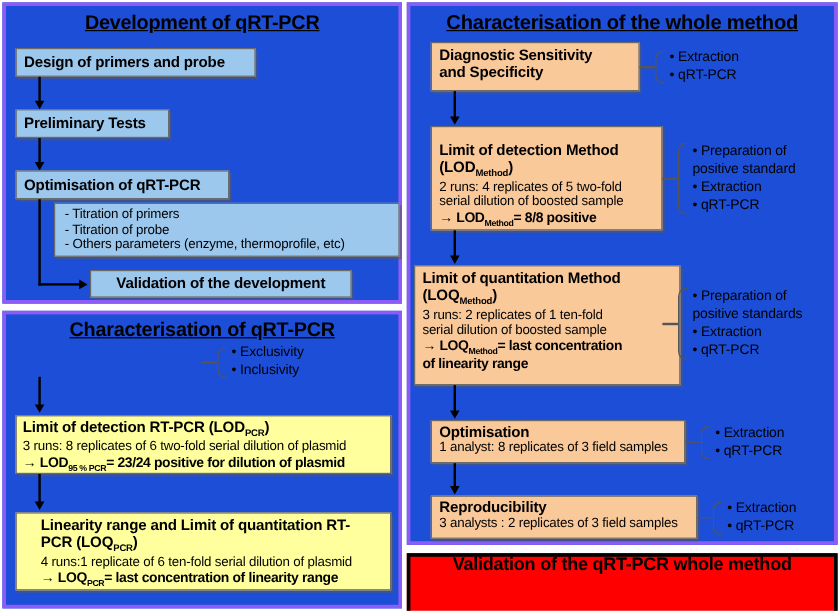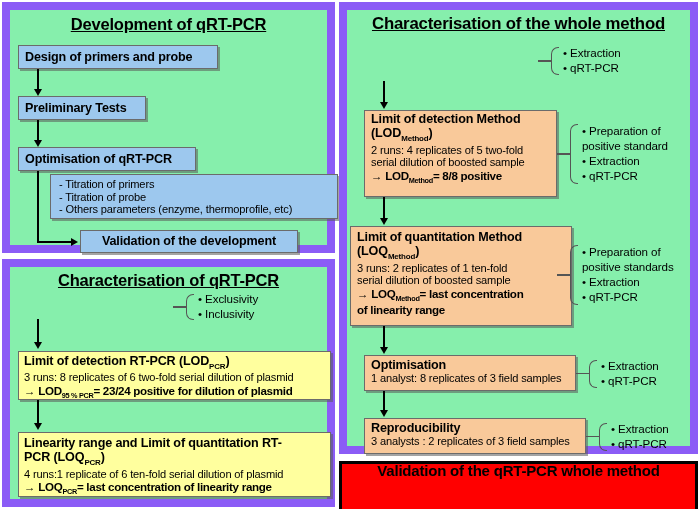--- a/index.html
+++ b/index.html
@@ -11,22 +11,22 @@
   }
   #root {
     position: relative;
     width: 700px; height: 509px;
     background: #ffffff;
   }
 
   
   .panel {
     position: absolute;
-    background: #86efac;
-    border: 8px solid #8b5cf6;
+    background: #1d4ed8;
+    border: 3px solid #8b5cf6;
   }
   #panel-dev   { left: 2px;   top: 2px;   width: 333px; height: 251px; }
   #panel-char  { left: 2px;   top: 259px; width: 333px; height: 248px; }
   #panel-whole { left: 339px; top: 2px;   width: 359px; height: 452px; }
 
   .panel-title {
     text-align: center;
     font-weight: bold;
     font-size: 16.5px;
     color: #000;
@@ -177,48 +177,52 @@
       </div>
       <div class="sub">3 runs: 8 replicates of 6 two-fold serial dilution of plasmid</div>
       <div class="res">
         <span>→ LOD</span><sub>95 % PCR</sub><span>= 23/24 positive for dilution of plasmid</span>
       </div>
     </div>
 
     <div class="vline" style="left:27px; top:133px; height:26px;"></div>
     <div class="arrow-down" style="left:23.5px; top:156px;"></div>
 
-    <div class="box yellow" style="left:8px; top:165px; width:313px; height:65px; padding:3px 5px;">
+    <div class="box yellow" style="left:8px; top:165px; width:313px; height:65px; padding:3px 20px;">
       <div class="hd">Linearity range and Limit of quantitation RT-</div>
       <div class="hd">
         <span>PCR (LOQ</span><sub>PCR</sub><span>)</span>
       </div>
       <div class="sub">4 runs:1 replicate of 6 ten-fold serial dilution of plasmid</div>
       <div class="res">
         <span>→ LOQ</span><sub>PCR</sub><span>= last concentration of linearity range</span>
       </div>
     </div>
   </div>
 
   <div class="panel" id="panel-whole">
     <div class="panel-title">Characterisation of the whole method</div>
 
+    <div class="box orange" style="left:17px; top:30px; width:174px; height:41px; padding:3px 6px;">
+      <div class="hd">Diagnostic Sensitivity</div>
+      <div class="hd">and Specificity</div>
+    </div>
     <div class="bracket-group" style="left:191px; top:32px; height:38px;">
       <span class="stem"></span>
       <span class="brace" style="height:28px;"></span>
       <span class="bul-list">
         <div>• Extraction</div>
         <div>• qRT-PCR</div>
       </span>
     </div>
 
     <div class="vline" style="left:36px; top:71px; height:24px;"></div>
     <div class="arrow-down" style="left:32.5px; top:92px;"></div>
 
-    <div class="box orange" style="left:17px; top:100px; width:193px; height:87px; padding:1px 6px;">
+    <div class="box orange" style="left:17px; top:100px; width:193px; height:87px; padding:12px 6px;">
       <div class="hd">Limit of detection Method</div>
       <div class="hd">
         <span>(LOD</span><sub>Method</sub><span>)</span>
       </div>
       <div class="sub">2 runs: 4 replicates of 5 two-fold</div>
       <div class="sub">serial dilution of boosted sample</div>
       <div class="res">
         <span>→ LOD</span><sub>Method</sub><span>= 8/8 positive</span>
       </div>
     </div>

